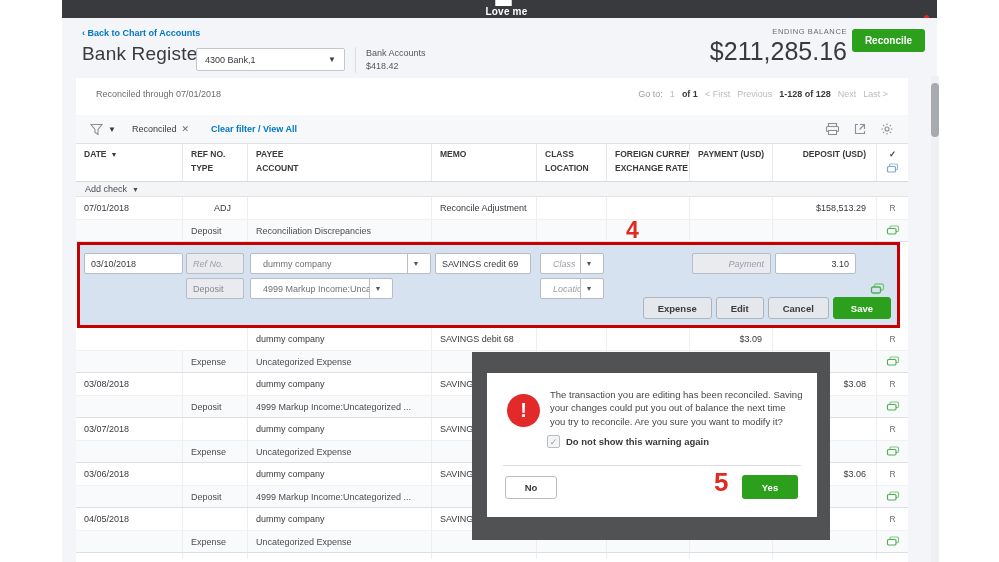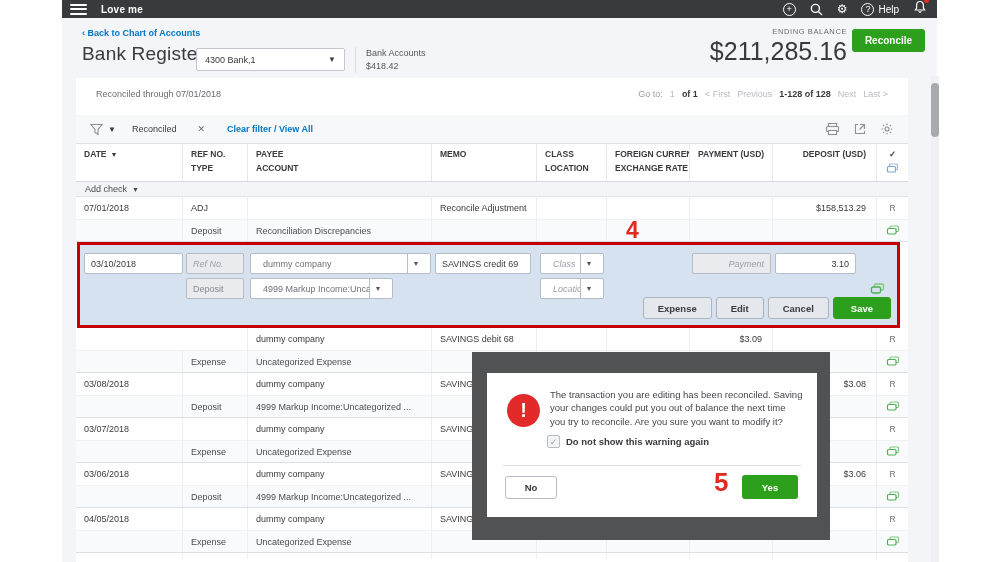--- a/index.html
+++ b/index.html
@@ -1,20 +1,20 @@
 <!DOCTYPE html>
 <html><head>
 <meta charset="utf-8">
 <style>
   * { margin:0; padding:0; box-sizing:border-box; }
   html,body { width:999px; height:562px; background:#fff; font-family:"Liberation Sans", sans-serif; overflow:hidden; }
   .page { position:relative; width:999px; height:562px; background:#fff; }
 
   
-  .appbar { position:absolute; left:62px; top:0; width:875px; height:18px; background:#393a3d; display:flex; align-items:center; color:#fff; }
+  .appbar { position:absolute; left:62px; top:0; width:875px; height:18px; background:#393a3d; display:flex; align-items:center; color:#fff;flex-direction:column; }
   .hamburger { width:17px; height:11px; margin-left:8px; display:flex; flex-direction:column; justify-content:space-between; cursor:pointer; }
   .hamburger span { display:block; height:2px; background:#fff; border-radius:1px; }
   .app-title { font-size:10px; font-weight:bold; margin-left:14px; letter-spacing:.2px; }
   .appbar-right { margin-left:auto; display:flex; align-items:center; gap:14px; padding-right:10px; }
   .cicon { width:13px; height:13px; border:1.3px solid #fff; border-radius:50%; display:flex; align-items:center; justify-content:center; font-size:9px; line-height:1; color:#fff; }
   .gear-glyph { font-size:12px; color:#fff; line-height:1; }
   .help-wrap { display:flex; align-items:center; gap:4px; font-size:10px; }
   .bell-wrap { position:relative; }
   .bell-dot { position:absolute; right:-2px; top:-2px; width:5px; height:5px; background:#e02b20; border-radius:50%; }
 
@@ -35,21 +35,21 @@
   
   .card { position:absolute; left:14px; top:60px; width:832px; height:484px; background:#fff; overflow:hidden; }
   .meta-row { position:absolute; left:0; top:0; width:100%; height:37px; }
   .reconciled-through { position:absolute; left:20px; top:11px; font-size:9px; color:#6b6c72; }
   .goto { position:absolute; right:20px; top:11px; font-size:9px; display:flex; gap:7px; align-items:center; }
   .goto .dim { color:#babcc1; } .goto .dark { color:#393a3d; font-weight:bold; } .goto .mid { color:#9a9ca1; }
 
   .filterbar { position:absolute; left:0; top:37px; width:100%; height:28px; background:#f7f8f9; display:flex; align-items:center; padding:0 14px; }
   .funnel { width:13px; height:13px; }
   .filter-caret { font-size:8px; color:#393a3d; margin-left:5px; cursor:pointer; }
-  .chip { margin-left:16px; font-size:9px; color:#393a3d; display:flex; gap:21px; cursor:pointer; }
+  .chip { margin-left:16px; font-size:9px; color:#393a3d; display:flex; gap:5px; cursor:pointer; }
   .chip .x { color:#6b6c72; font-size:9px; }
   .clear-link { margin-left:22px; font-size:9px; font-weight:bold; color:#0077c5; cursor:pointer; }
   .fb-icons { margin-left:auto; display:flex; gap:13px; align-items:center; }
   .fb-icons svg { display:block; }
 
   
   .tablewrap { position:absolute; left:0; top:65px; width:832px; }
   .grid9 { display:grid; grid-template-columns:107px 65px 184px 105px 70px 83px 83px 104px 31px; }
   .thead { border-top:1px solid #dfe1e4; border-bottom:1px solid #d7d9dd; }
   .thead .hc { font-size:8.5px; font-weight:bold; color:#393a3d; padding:5px 0 3px 8px; border-right:1px solid #e6e8ea; overflow:hidden; white-space:nowrap; }
@@ -227,21 +227,21 @@
         </div>
 
         <div class="add-row">
           <span>Add check</span>
           <span class="caret">▼</span>
         </div>
 
         <div>
   <div class="grid9 trow">
     <div class="c" style="grid-column:1; grid-row:1 / span 2;">07/01/2018</div>
-    <div class="c" style="grid-column:2; grid-row:1;">ADJ</div>
+    <div class="c" style="grid-column:2; grid-row:1;margin-left:23px;">ADJ</div>
     <div class="c" style="grid-column:3; grid-row:1;"></div>
     <div class="c" style="grid-column:4; grid-row:1;">Reconcile Adjustment</div>
     <div class="c" style="grid-column:5; grid-row:1;"></div>
     <div class="c" style="grid-column:6; grid-row:1;"></div>
     <div class="c num" style="grid-column:7; grid-row:1;"></div>
     <div class="c num" style="grid-column:8; grid-row:1;">$158,513.29</div>
     <div class="c chk" style="grid-column:9; grid-row:1;">R</div>
     <div class="c sub" style="grid-column:1; grid-row:2;"></div>
     <div class="c sub" style="grid-column:2; grid-row:2;">Deposit</div>
     <div class="c sub" style="grid-column:3; grid-row:2;">Reconciliation Discrepancies</div>

